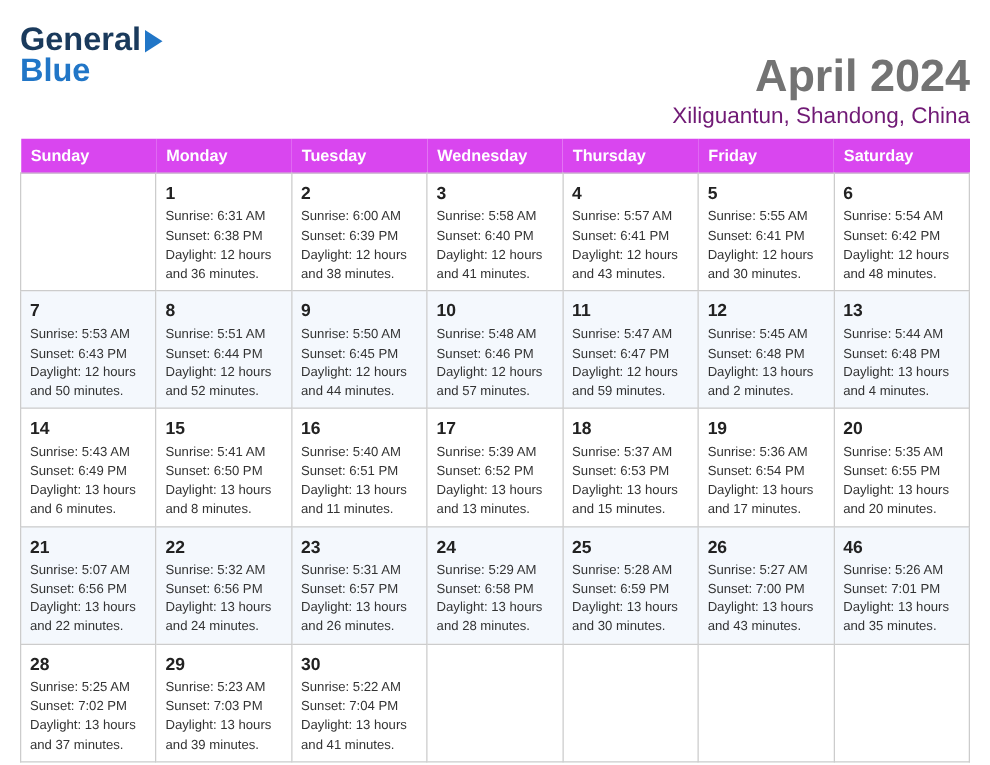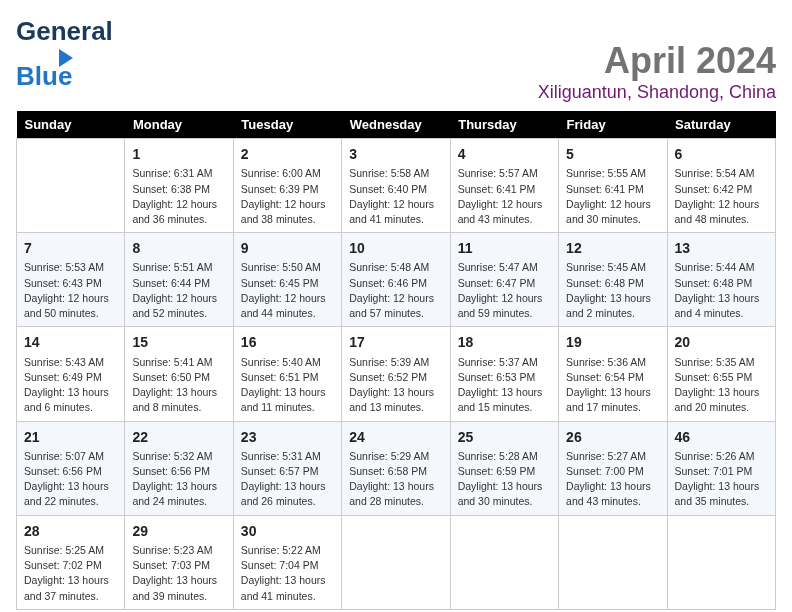--- a/index.html
+++ b/index.html
@@ -26,21 +26,21 @@
     .subtitle {
       font-size: 18px;
       color: #701a75;
     }
     table {
       width: 100%;
       border-collapse: collapse;
       font-size: 11px;
     }
     thead tr th {
-      background: #000000;
+      background: #d946ef;
       color: #fff;
       text-align: left;
       padding: 6px 8px;
       font-size: 13px;
       font-weight: bold;
       margin-top: 37px;
     }
     tbody tr td {
       border: 1px solid #ccc;
       vertical-align: top;
@@ -65,21 +65,21 @@
       display: flex;
       align-items: center;
     }
   </style>
 </head>
 <body>
 
 <div class="header">
   <div class="logo-wrapper">
     <div style="text-align:left;">
-      <div style="display:flex;align-items:center;flex-direction:column;">
+      <div style="display:flex;align-items:center;">
         <span style="font-size:26px;font-weight:900;color:#1a3a5c;">General</span>
         <span style="display:inline-block;width:0;height:0;border-top:9px solid transparent;border-bottom:9px solid transparent;border-left:14px solid #2176c7;margin-left:3px;margin-top:2px;"></span>
       </div>
       <div style="font-size:26px;font-weight:700;color:#2176c7;margin-top:-6px;">Blue</div>
     </div>
   </div>
   <div class="title-area">
     <div class="main-title">April 2024</div>
     <div class="subtitle">Xiliguantun, Shandong, China</div>
   </div>

